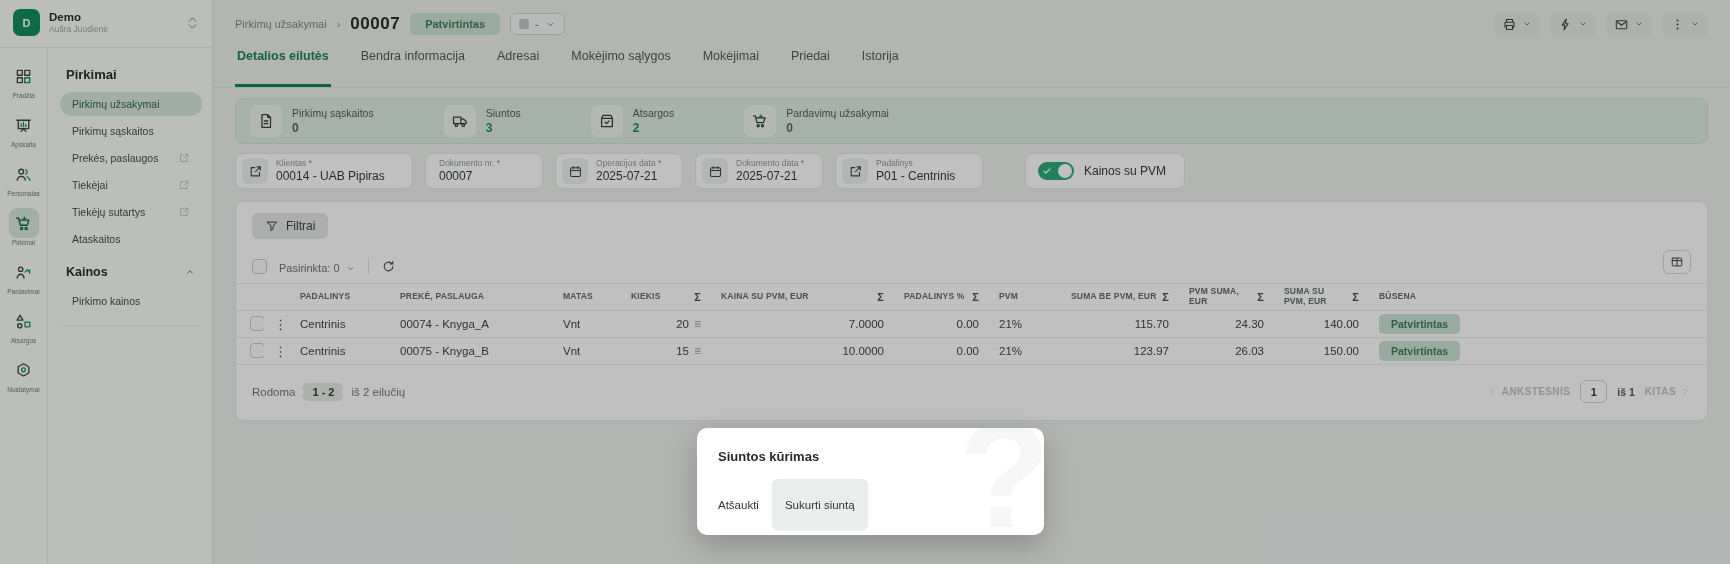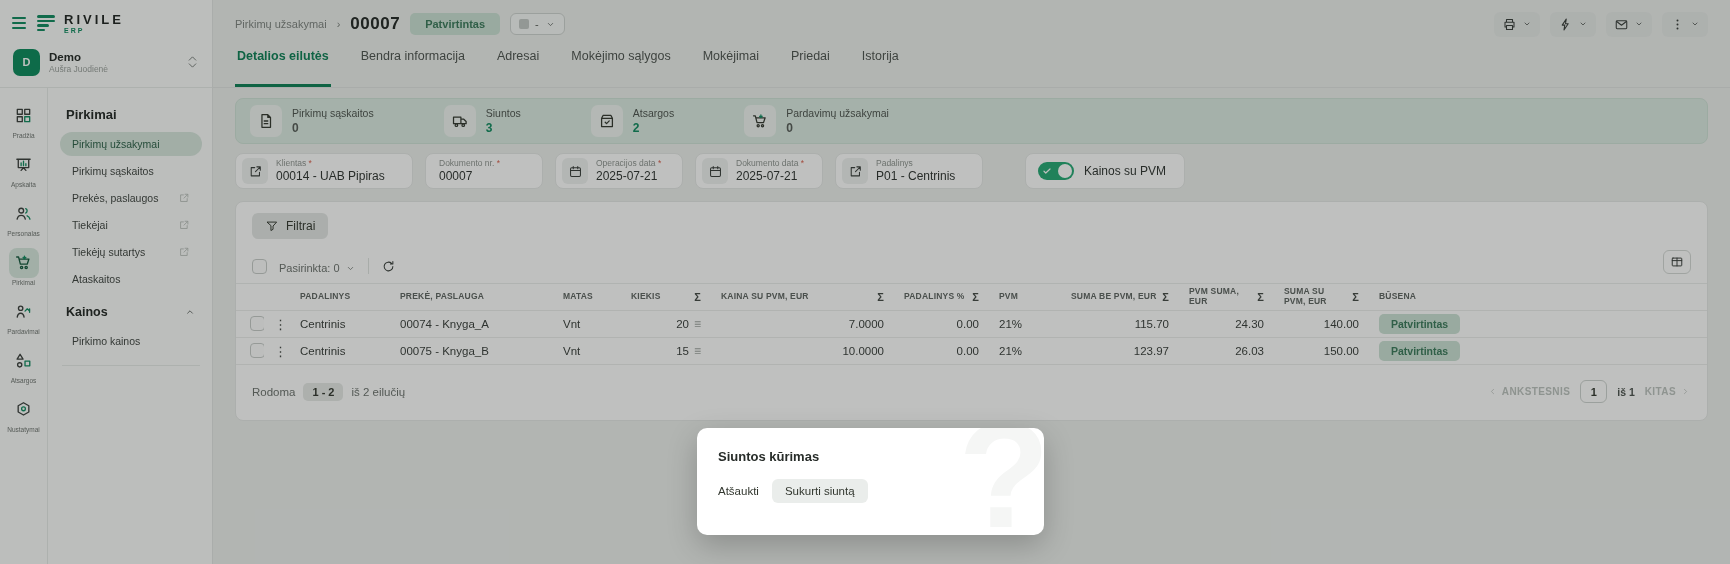--- a/index.html
+++ b/index.html
@@ -153,21 +153,21 @@
     border-radius:10px; box-shadow:0 10px 30px rgba(0,0,0,0.22); z-index:50;
     padding:21px 19px 0 21px; overflow:hidden; }
   .modal-mark { position:absolute; right:-6px; top:-28px; font-size:150px; font-weight:bold;
     color:#f5f6f5; line-height:1; pointer-events:none; }
   .modal-title { position:relative; font-size:13px; font-weight:bold; color:#272c29; }
   .modal-actions { position:relative; display:flex; align-items:center; justify-content:flex-start;
     gap:13px; margin-top:15px; }
   .btn-text { font-size:11.5px; color:#32372f; cursor:pointer; background:none; border:none;
     font-family:inherit; }
   .btn-gray { font-size:11.5px; color:#32372f; background:#eaedeb; border:none; border-radius:6px;
-    padding:6px 13px; cursor:pointer; font-family:inherit; }
+    padding:20px 13px; cursor:pointer; font-family:inherit; }
   .btn-accent { font-size:11.5px; color:#32372f; background:#eaedeb; border:3px solid #ee8c3f;
     border-radius:8px; padding:6px 11px; cursor:pointer; font-family:inherit; }
 </style>
 </head>
 <body>
 
 <svg width="0" height="0" style="position:absolute">
   <defs>
     <symbol id="i-chev" viewBox="0 0 20 20">
         <path d="M6 8l4 4 4-4"></path>
@@ -255,37 +255,20 @@
       </symbol>
     <symbol id="i-check" viewBox="0 0 20 20">
         <path d="M4 10.5l3.5 3.5L16 6" stroke-width="2.4"></path>
       </symbol>
   </defs>
 </svg>
 
 <div class="app">
 
   <aside class="sidebar">
-    <div class="brand-row">
-      <span class="burger">
-          <i></i>
-          <i></i>
-          <i></i>
-        </span>
-      <span class="logo-mark">
-          <i></i>
-          <i></i>
-          <i></i>
-          <i></i>
-        </span>
-      <span class="brand-text">
-        <div class="brand-name">RIVILE</div>
-        <div class="brand-sub">ERP</div>
-      </span>
-    </div>
     <div class="user-row">
       <span class="avatar">D</span>
       <span class="user-meta">
         <div class="user-name">Demo</div>
         <div class="user-sub">Aušra Juodienė</div>
       </span>
       <span class="updown">
         <svg class="ic" width="11" height="7" viewBox="0 0 20 12">
             <path d="M4 9l6-6 6 6" transform="rotate(180 10 6)"></path>
           </svg>

